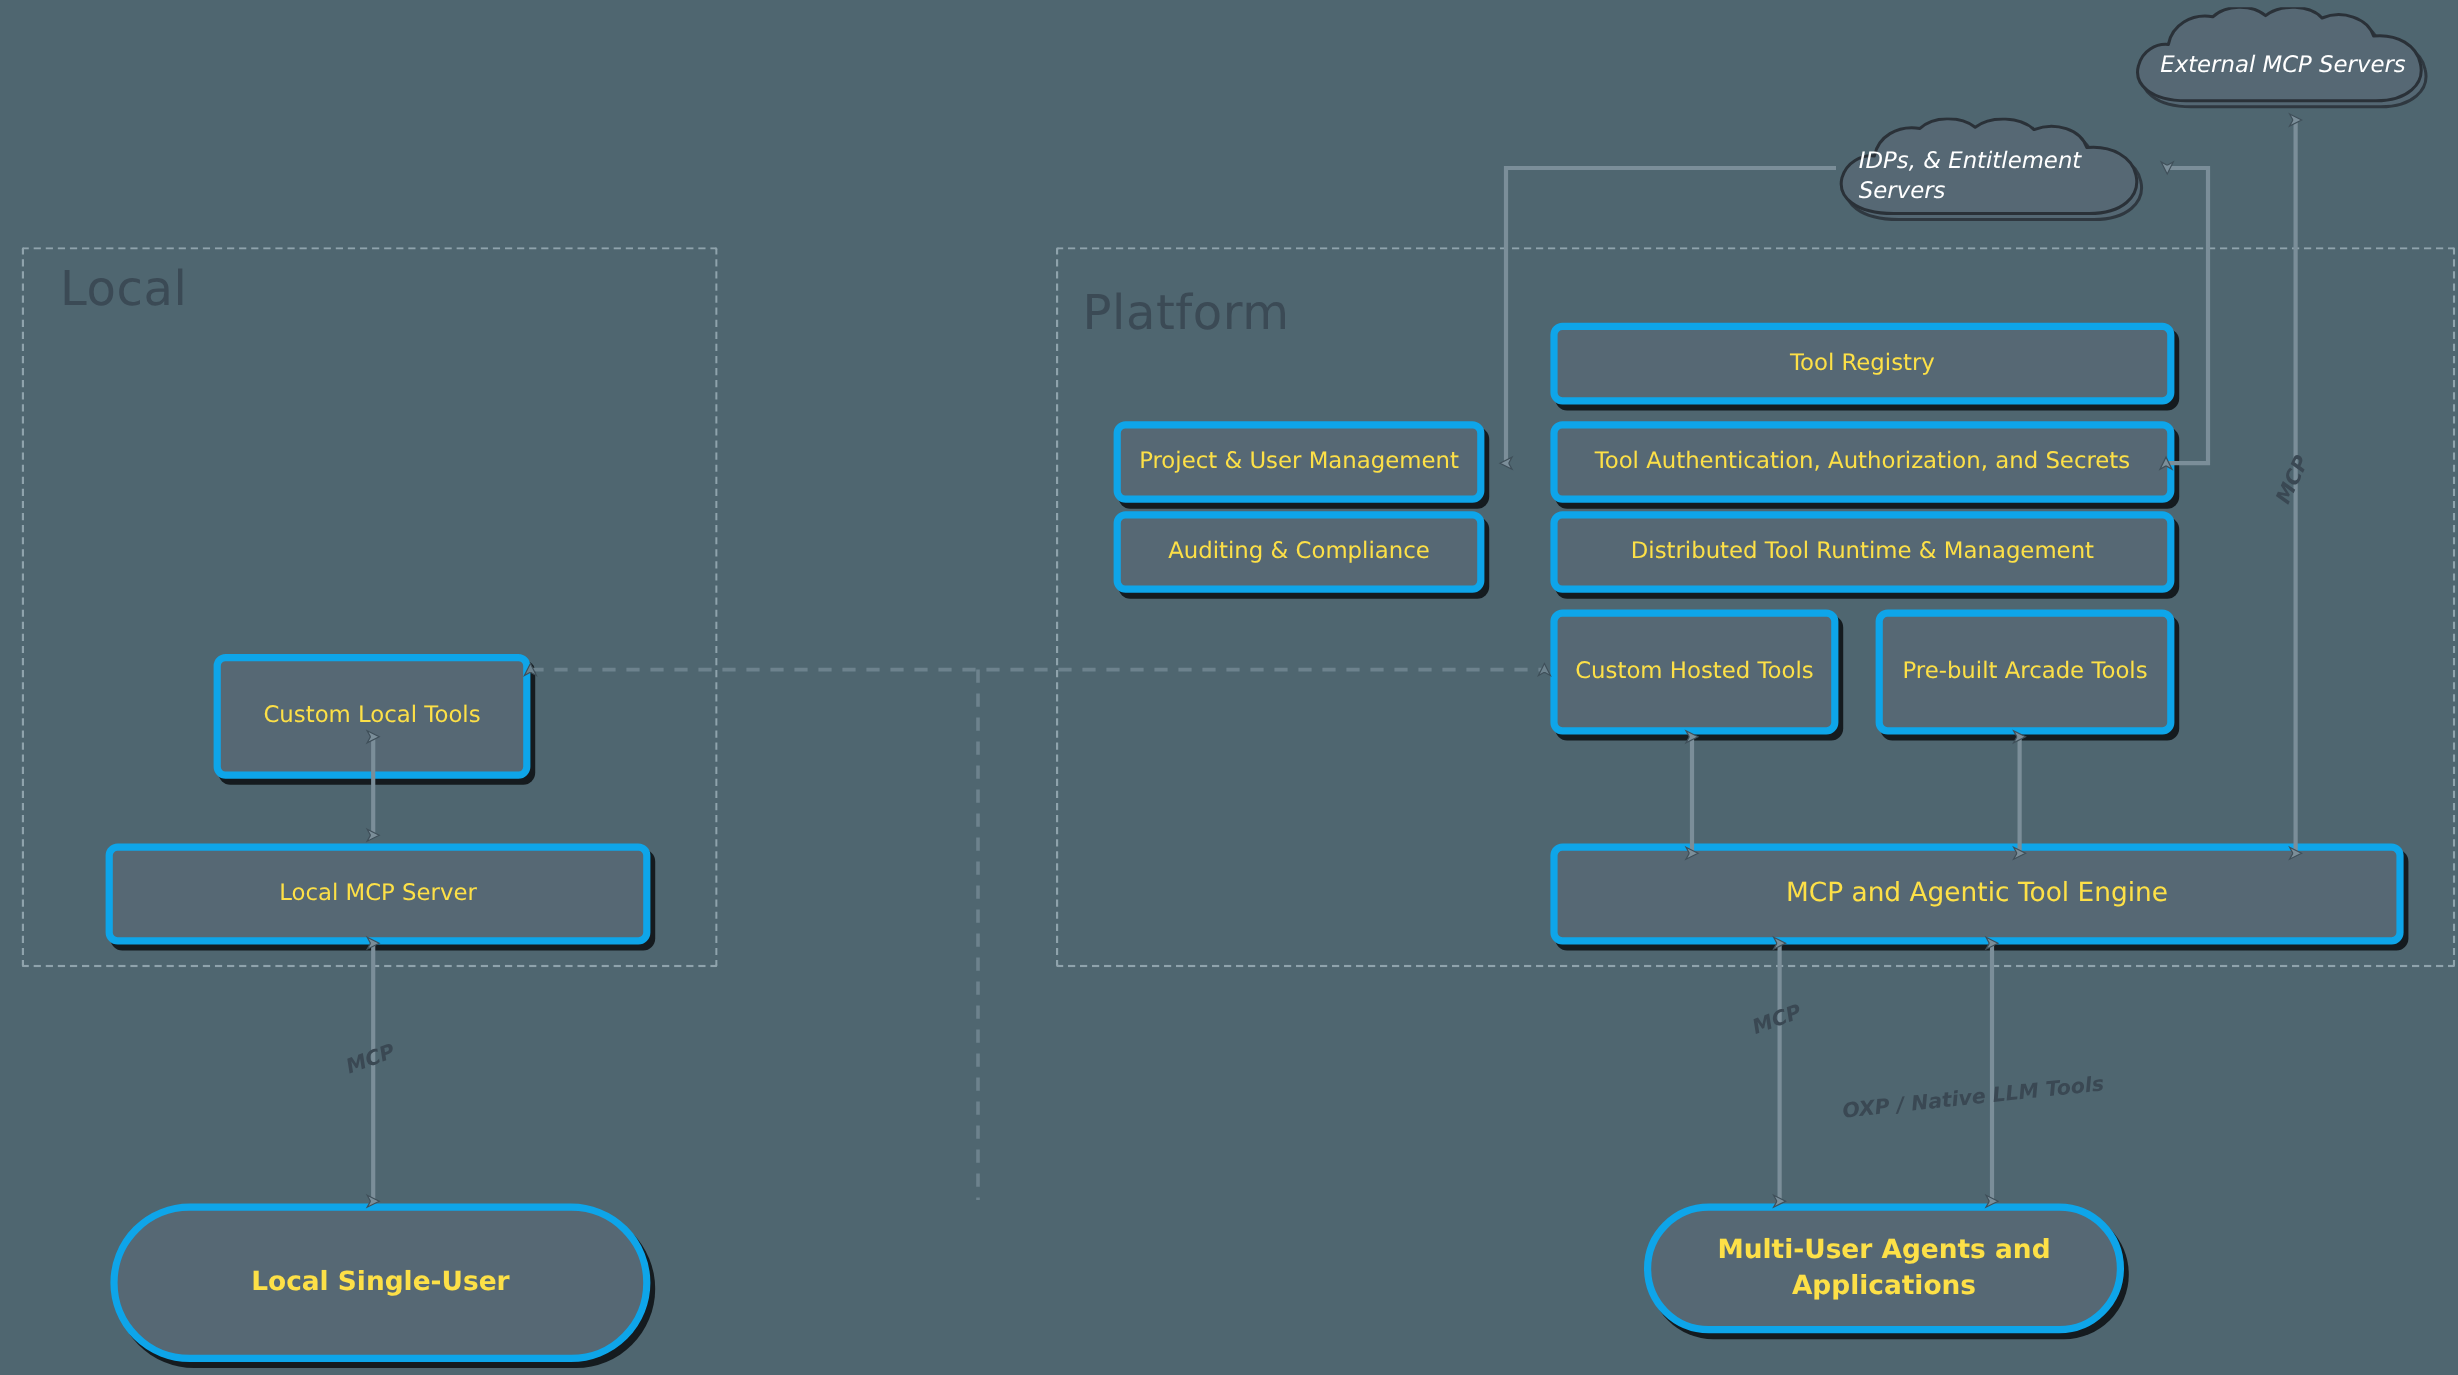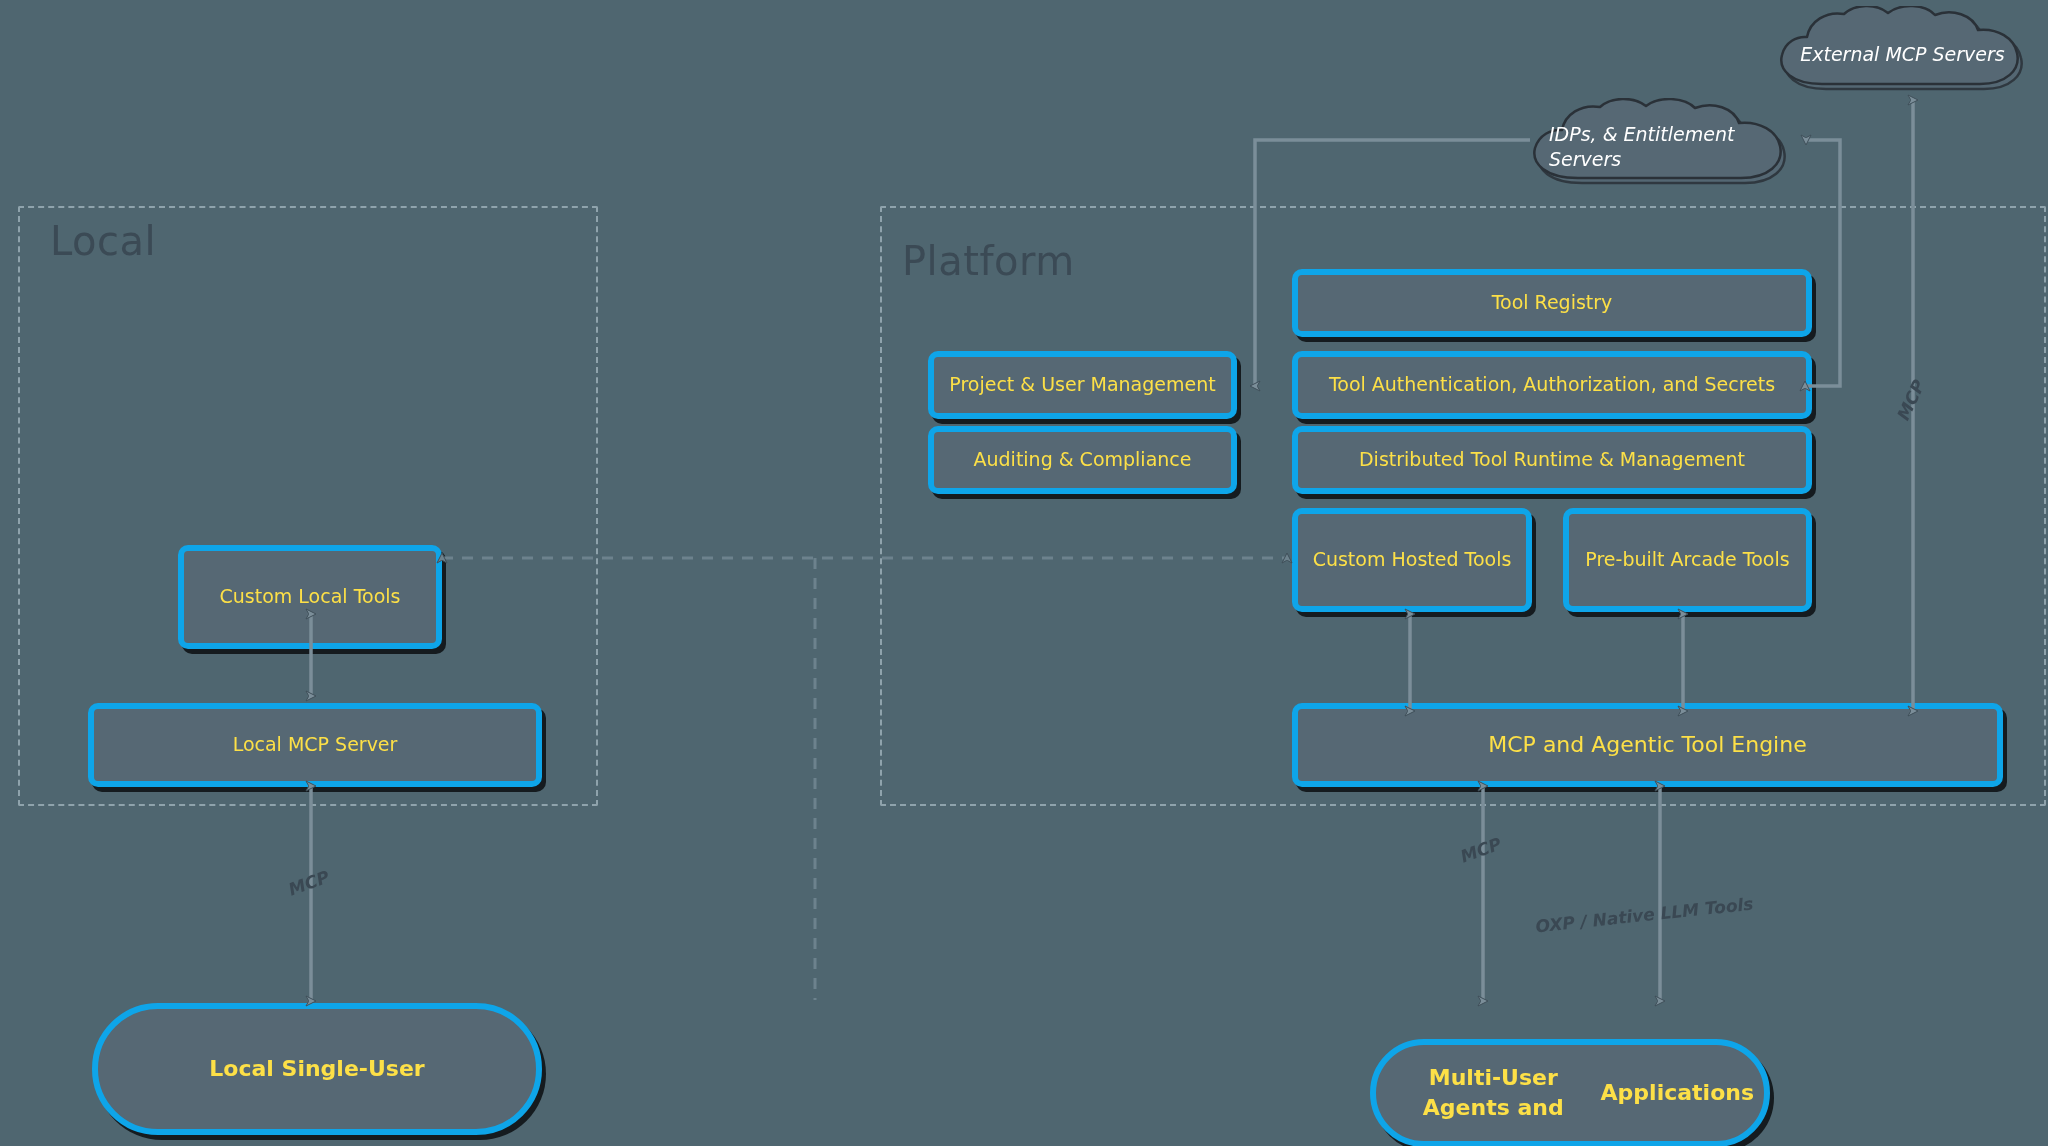--- a/index.html
+++ b/index.html
@@ -182,18 +182,18 @@
   <div class="node" style="left:1292px;top:351px;width:520px;height:68px;">Tool Authentication, Authorization, and Secrets</div>
 
   <div class="node" style="left:1292px;top:426px;width:520px;height:68px;">Distributed Tool Runtime &amp; Management</div>
 
   <div class="node" style="left:1292px;top:508px;width:240px;height:104px;">Custom Hosted Tools</div>
 
   <div class="node" style="left:1563px;top:508px;width:249px;height:104px;">Pre-built Arcade Tools</div>
 
   <div class="node" style="left:1292px;top:703px;width:711px;height:84px;font-size:22px;">MCP and Agentic Tool Engine</div>
 
-  <div class="node pill bold" style="left:1370px;top:1003px;width:400px;height:108px;flex-direction:row;margin-top:36px;">
+  <div class="node pill bold" style="left:1370px;top:1003px;width:400px;height:108px;flex-direction:column;">
     <span>Multi-User Agents and</span>
     <span>Applications</span>
   </div>
 
 </div>
 
 </body></html>

